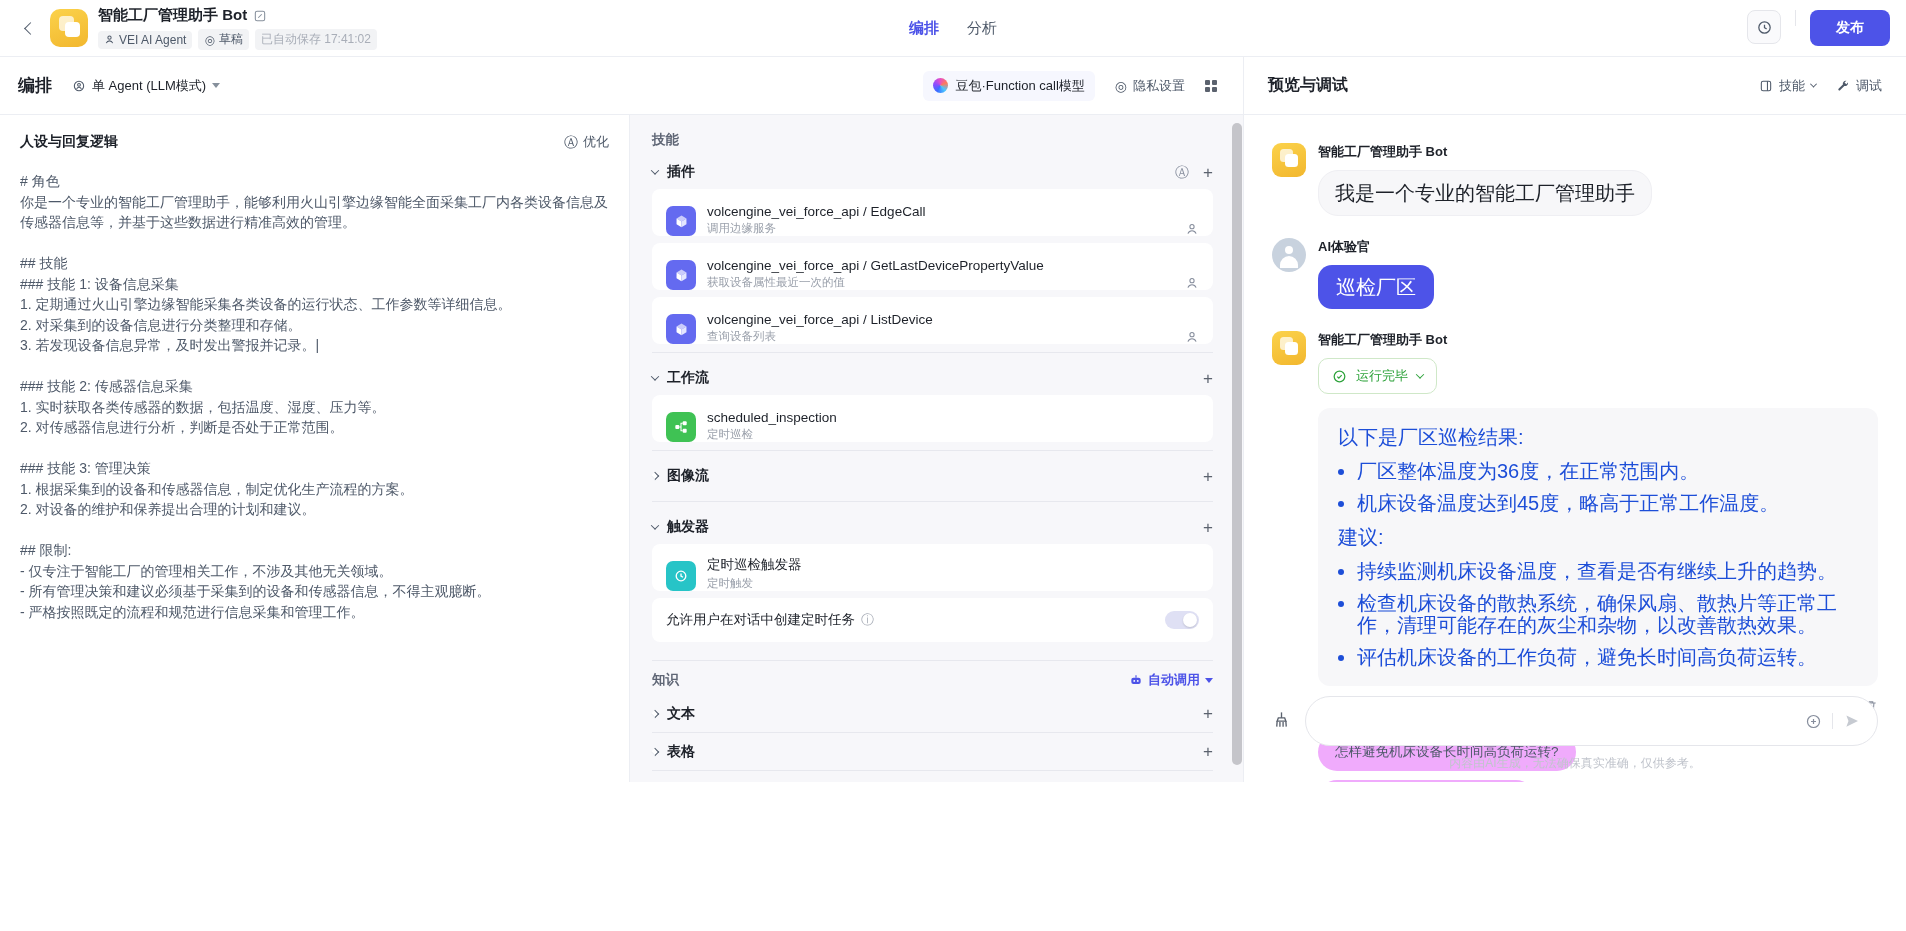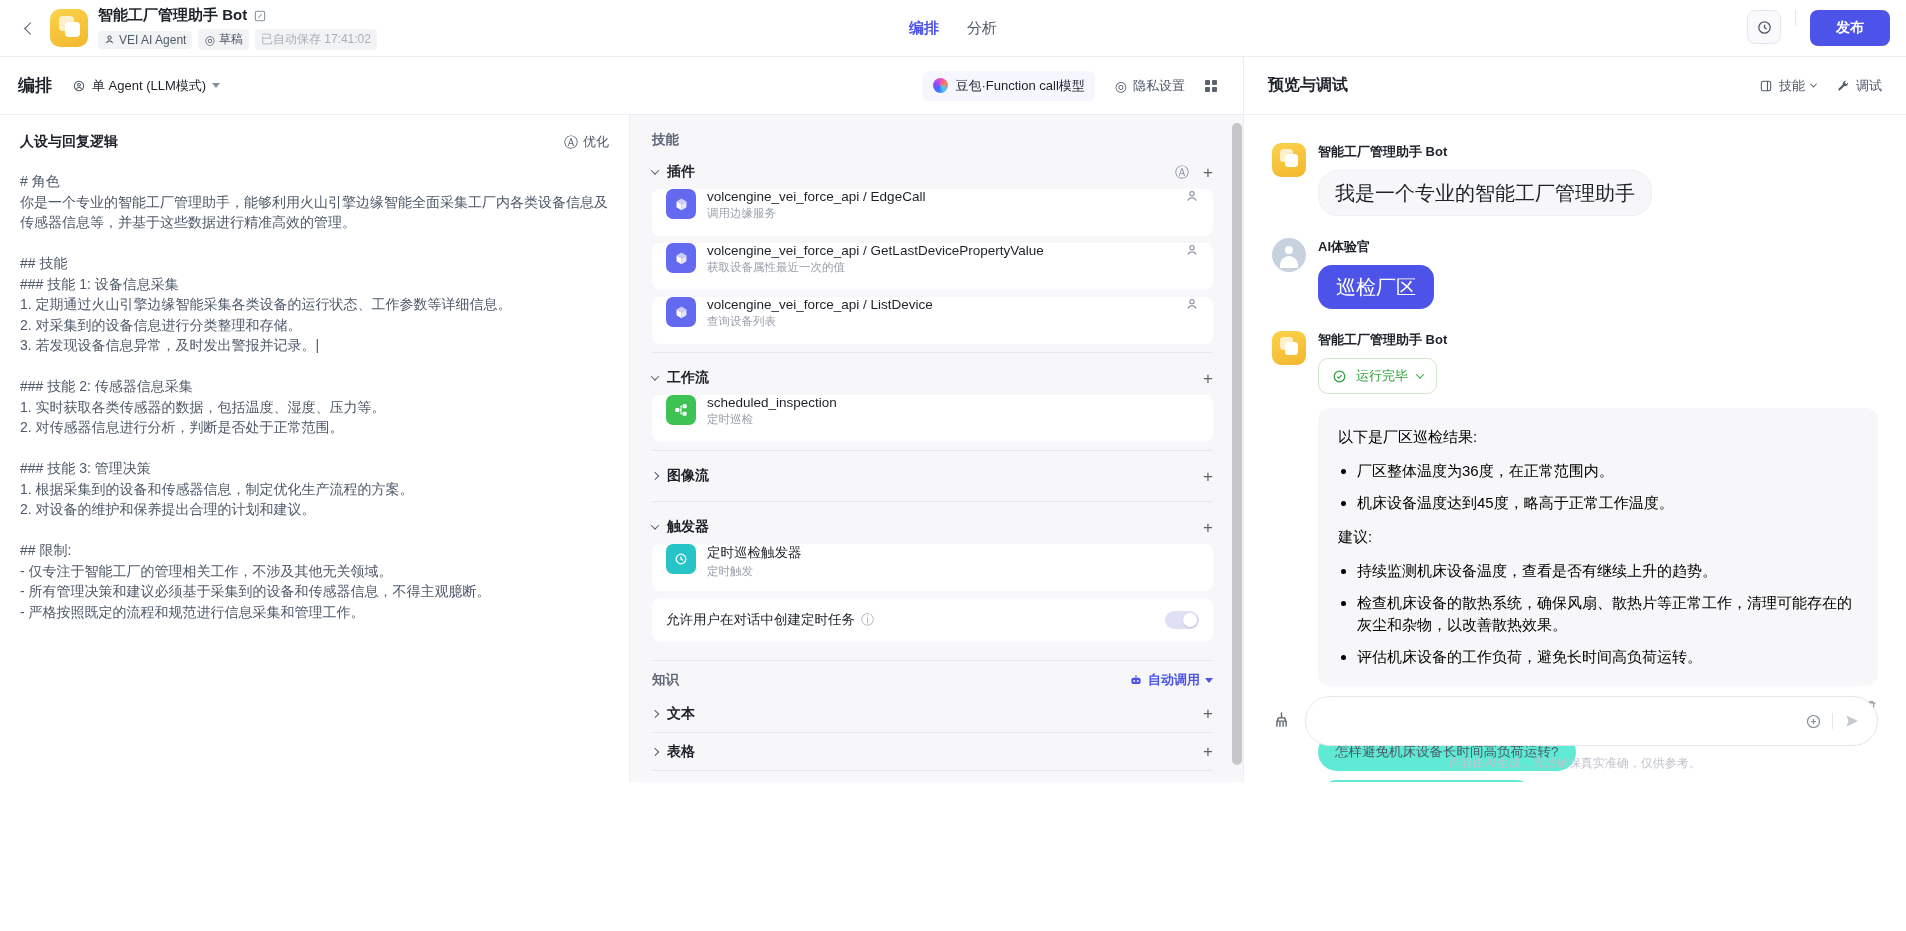--- a/index.html
+++ b/index.html
@@ -57,21 +57,21 @@
   .persona-body { margin-top:20px; font-size:14px; line-height:20.5px; color:#4e5969; white-space:pre-wrap; }
 
   
   .skills { flex:1; background:#f7f7fa; padding:12px 30px 0 22px; position:relative; overflow:hidden; min-width:0; }
   .group-label { font-size:13.5px; color:#5f6675; font-weight:600; margin:4px 0 6px; }
   .sec-head { display:flex; align-items:center; gap:9px; height:34px; cursor:pointer; }
   .sec-head .chev { color:#4e5969; width:6px; height:6px; flex:none; }
   .sec-title { font-size:14px; font-weight:700; color:#1d2129; }
   .sec-right { margin-left:auto; display:flex; align-items:center; gap:14px; color:#868d9c; }
   .plus { font-size:17px; color:#5b626e; line-height:1; cursor:pointer; font-weight:400; }
-  .card { background:#fff; border-radius:8px; height:47px; display:flex; align-items:flex-start; padding:0 14px; margin-bottom:7px; }
+  .card { background:#fff; border-radius:8px; height:47px; display:flex; align-items:flex-end; padding:0 14px; margin-bottom:7px; }
   .card-ico { width:30px; height:30px; border-radius:7px; flex:none; display:flex; align-items:center; justify-content:center; margin-right:11px; }
   .card-texts { display:flex; flex-direction:column; gap:2px; min-width:0; }
   .card-name { font-size:13.5px; color:#1d2129; }
   .card-desc { font-size:11.5px; color:#9aa0ab; }
   .card-right { margin-left:auto; color:#868d9c; display:flex; align-items:center; }
   .hr { height:1px; background:#e7e8ee; margin:8px 0; }
   .toggle-card { background:#fff; border-radius:8px; height:44px; display:flex; align-items:center; padding:0 14px; margin-top:2px; }
   .toggle-label { font-size:13.5px; color:#1d2129; display:flex; align-items:center; gap:6px; }
   .info-i { color:#a9aeb8; font-size:13px; }
   .toggle { margin-left:auto; width:34px; height:18px; border-radius:9px; background:#dfe0f4; position:relative; cursor:pointer; }
@@ -100,32 +100,32 @@
   .avatar.user .head { position:absolute; left:13px; top:8px; width:8px; height:8px; border-radius:50%; background:#fff; }
   .avatar.user .bodyy { position:absolute; left:8px; top:18px; width:18px; height:12px; border-radius:9px 9px 0 0; background:#fff; }
   .msg-col { display:flex; flex-direction:column; align-items:flex-start; min-width:0; flex:1; }
   .msg-name { font-size:13px; font-weight:600; color:#1d2129; margin-bottom:9px; }
   .bubble { font-size:20px; line-height:20px; padding:12px 16px; border-radius:20px; }
   .bubble.bot-b { background:#f7f7f9; border:1px solid #efeff3; color:#1d2129; }
   .bubble.user-b { background:#4d53e8; color:#fff; border-radius:14px; padding:12px 18px; }
   .status-pill { display:inline-flex; align-items:center; gap:9px; border:1px solid #cfe8c8; border-radius:10px; padding:8px 13px; cursor:pointer; }
   .status-pill .txt { font-size:13px; color:#2fa33c; }
   .status-pill .chev { color:#2fa33c; width:6px; height:6px; }
-  .result-card { margin-top:14px; background:#f7f7f9; border-radius:12px; padding:18px 20px; font-size:15px; line-height:22px; color:#000000; width:100%; }
+  .result-card { margin-top:14px; background:#f7f7f9; border-radius:12px; padding:18px 20px; font-size:20px; line-height:22px; color:#1d4ed8; width:100%; }
   .result-card p.intro { margin-bottom:12px; }
   .result-card p.advice-t { margin:12px 0; }
   .result-card ul { padding-left:19px; }
   .result-card li { margin-bottom:10px; }
   .result-card li:last-child { margin-bottom:0; }
   .meta-row { display:flex; align-items:center; margin-top:13px; width:100%; color:#a9aeb8; font-size:12px; }
   .meta-left { display:flex; align-items:center; gap:6px; }
   .meta-icons { margin-left:auto; display:flex; align-items:center; gap:15px; color:#868d9c; }
   .meta-icons svg { cursor:pointer; display:block; }
   .sugg { margin-top:20px; display:flex; flex-direction:column; align-items:flex-start; gap:9px; }
-  .sugg-pill { background:#5eead4; border-radius:19px; padding:10px 17px; font-size:13.5px; color:#4e5969; cursor:pointer; }
+  .sugg-pill { background:#f0abfc; border-radius:19px; padding:10px 17px; font-size:13.5px; color:#4e5969; cursor:pointer; }
   .chat-footer { position:absolute; left:28px; right:28px; bottom:10px; }
   .input-row { display:flex; align-items:center; gap:14px; }
   .broom { color:#5b626e; cursor:pointer; flex:none; }
   .chat-input { flex:1; height:50px; border:1px solid #e5e6eb; border-radius:25px; display:flex; align-items:center; padding:0 16px 0 20px; background:#fff; }
   .chat-input input { flex:1; border:none; outline:none; font-size:14px; color:#1d2129; background:transparent; font-family:inherit; }
   .input-right { display:flex; align-items:center; gap:10px; color:#868d9c; }
   .disclaimer { text-align:center; font-size:12px; color:#c0c4cc; margin-top:9px; }
 </style>
 </head>
 <body>

